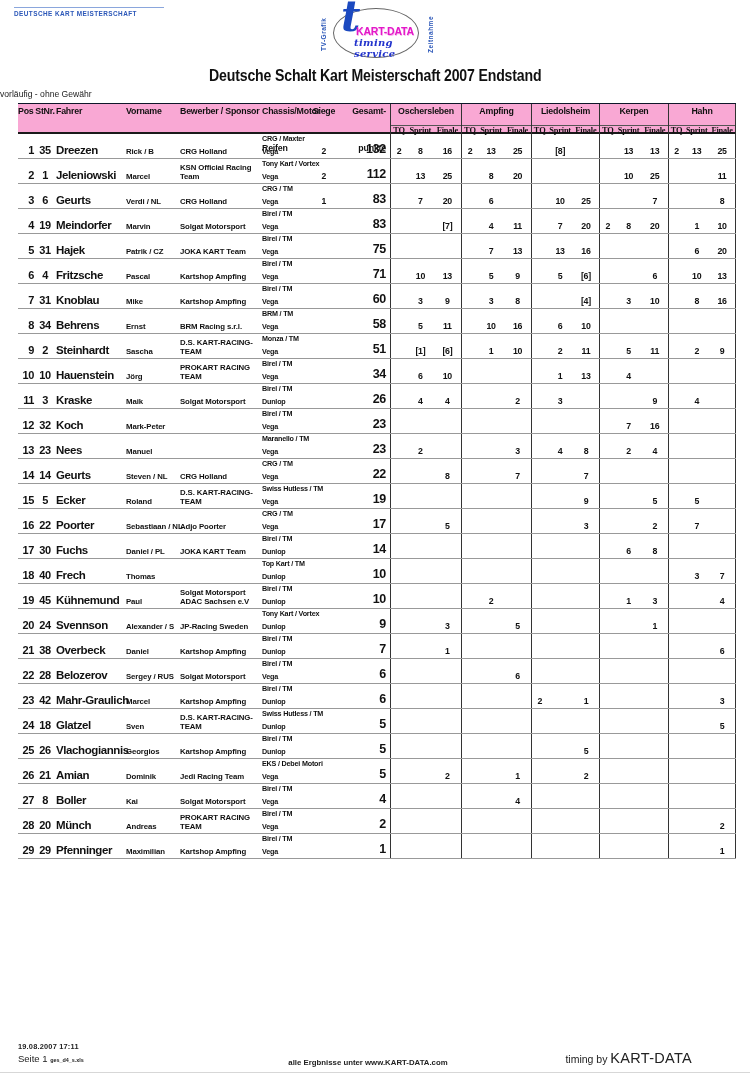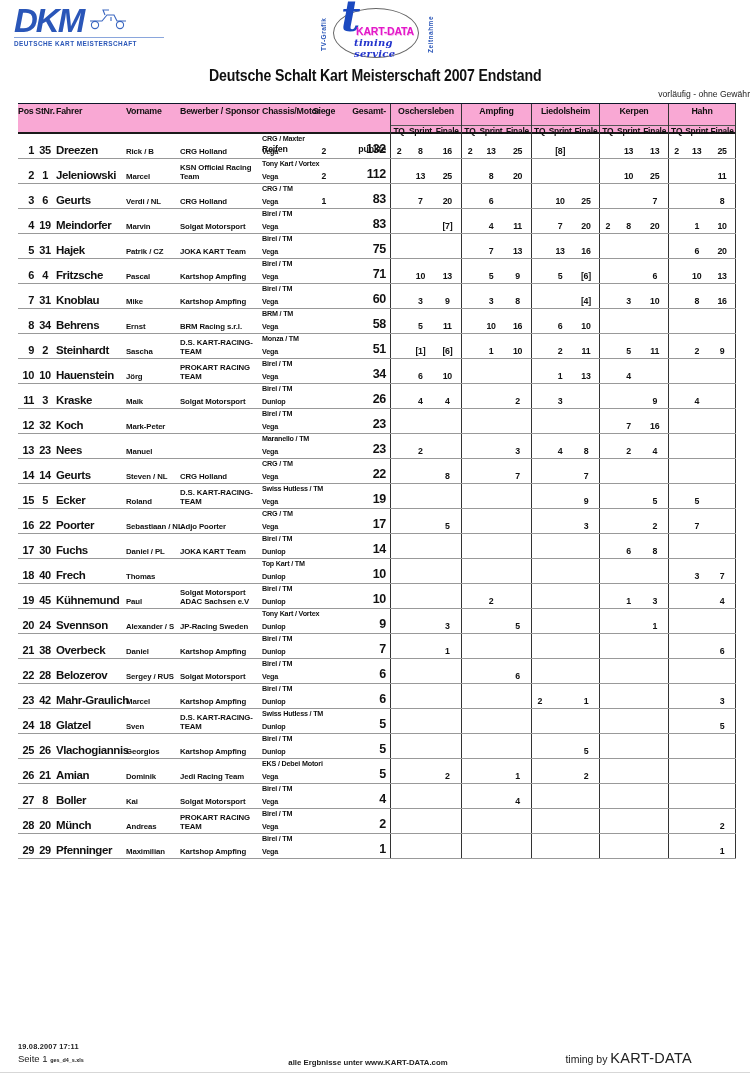--- a/index.html
+++ b/index.html
@@ -35,38 +35,38 @@
     font-weight:700; color:#2233cc; font-family:"DejaVu Serif", serif; letter-spacing:0.3px; }
 
   .dmsb { position:absolute; right:14px; top:4px; width:180px; text-align:left; }
   .dmsb-name { font-size:38px; line-height:34px; font-weight:800; color:#2450d0; letter-spacing:2px; }
   .dmsb-sub { font-size:10.3px; color:#7f9fdf; margin-top:1px; letter-spacing:0.1px; }
 
   
   .title-wrap { text-align:center; margin-top:4px; }
   h1.title { display:inline-block; margin:0; font-size:17px; font-weight:700;
     transform:scaleX(0.83); transform-origin:center; letter-spacing:-0.2px; white-space:nowrap; }
-  .subtitle { text-align:right; font-size:8.6px; color:#222; margin-top:3px; margin-bottom:4px;padding-left:32px; }
+  .subtitle { text-align:left; font-size:8.6px; color:#222; margin-top:3px; margin-bottom:4px; }
 
   
   .rtable { width:718px; margin-left:18px; }
   .grid-cols { display:grid;
     grid-template-columns:16px 22px 70px 54px 82px 50px 24px 54px 71px 70px 68px 69px 68px; }
 
   .thead { background:#f9a8d4; border-top:1px solid #0f172a; border-bottom:2px solid #1a1a1a; height:31px; }
   .th { display:flex; flex-direction:column; justify-content:space-between;
     padding:2px 0 2px; height:100%; font-size:8.8px; font-weight:700; letter-spacing:-0.2px; }
   .th .l1, .th .l2 { line-height:10px; }
   .th.right { text-align:right; padding-right:4px; }
   .th.center { text-align:center; }
   .th-venue { height:100%; display:flex; flex-direction:column; border-left:1px solid #333; }
   .th-venue.last { border-right:1px solid #333; }
   .venue-name { text-align:center; font-size:8.8px; font-weight:700; padding-top:2px;
     border-bottom:1px solid #555; height:22px; letter-spacing:-0.2px; }
-  .venue-sub { display:flex; flex:1; align-items:flex-end; padding-bottom:20px; }
+  .venue-sub { display:flex; flex:1; align-items:flex-end; padding-bottom:20px;font-family:Liberation Serif, serif; }
   .venue-sub span { font-size:8.4px; font-weight:700; text-align:center; letter-spacing:-0.2px; }
   .c-tq { width:23%; } .c-sp { width:38%; } .c-fi { width:39%; }
 
   .tr { height:25px; border-bottom:1px solid #999; }
   .td { align-self:end; padding-bottom:2px; overflow:visible; white-space:nowrap; }
   .td.pos { text-align:right; font-size:11px; font-weight:700; letter-spacing:-0.4px; }
   .td.stnr { text-align:center; font-size:11px; font-weight:700; letter-spacing:-0.4px; }
   .td.fahrer { font-size:11.5px; font-weight:700; letter-spacing:-0.4px; }
   .td.vorname { font-size:7.8px; font-weight:700; letter-spacing:-0.1px; }
   .td.bewerber { font-size:7.8px; font-weight:700; letter-spacing:-0.1px;
@@ -92,34 +92,20 @@
   .f-right .kd-big { font-size:14.5px; letter-spacing:0.3px; }
   .f-rule { position:absolute; left:0; top:32px; width:750px; border-top:1px solid #d7d7d7; }
 </style>
 </head>
 <body>
 
 <div class="page">
 
   <div class="logos">
     <div class="dkm">
-      <div class="dkm-row">
-        <span class="dkm-name">DKM</span>
-        <span class="dkm-kart">
-          <svg width="42" height="22" viewBox="0 0 42 22">
-            <g stroke="#3a66c0" stroke-width="1.1" fill="none">
-              <circle cx="8" cy="17" r="3.6"></circle>
-                <circle cx="33" cy="17" r="3.6"></circle>
-              <path d="M3 13 L15 13 L20 7 L27 7 L30 13 L39 13"></path>
-              <path d="M18 7 L16 2 L22 2"></path>
-                <path d="M24 13 L24 9"></path>
-            </g>
-          </svg>
-        </span>
-      </div>
       <div class="dkm-rule"></div>
       <div class="dkm-sub">DEUTSCHE KART MEISTERSCHAFT</div>
     </div>
 
     <div class="kdlogo">
       <span class="kd-vert left">TV-Grafik</span>
       <div class="kd-ellipse"></div>
       <span class="kd-t">t</span>
       <span class="kd-name">KART-DATA</span>
       <span class="kd-script">timing service</span>

